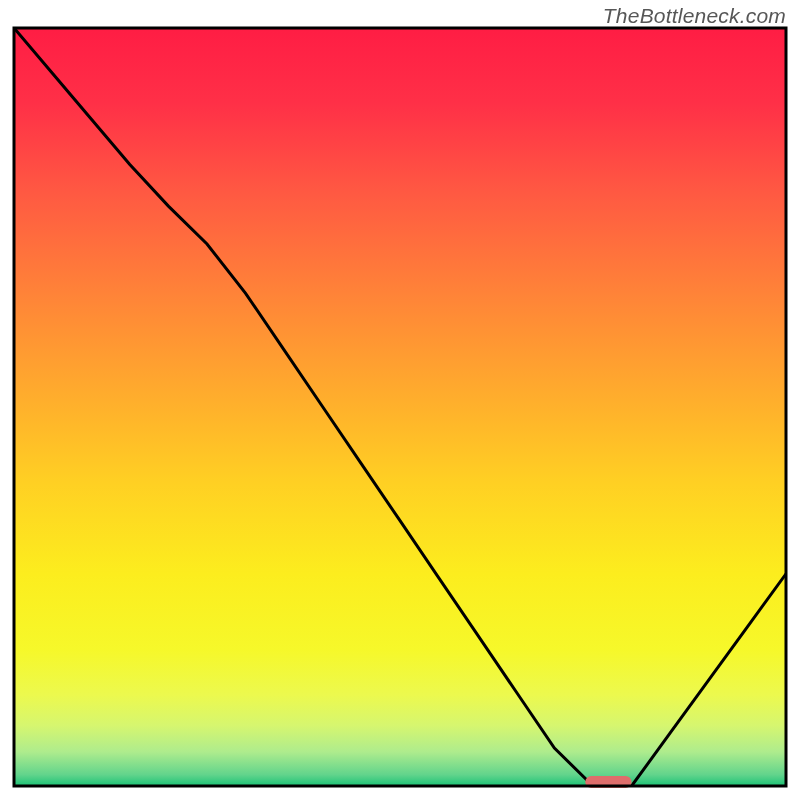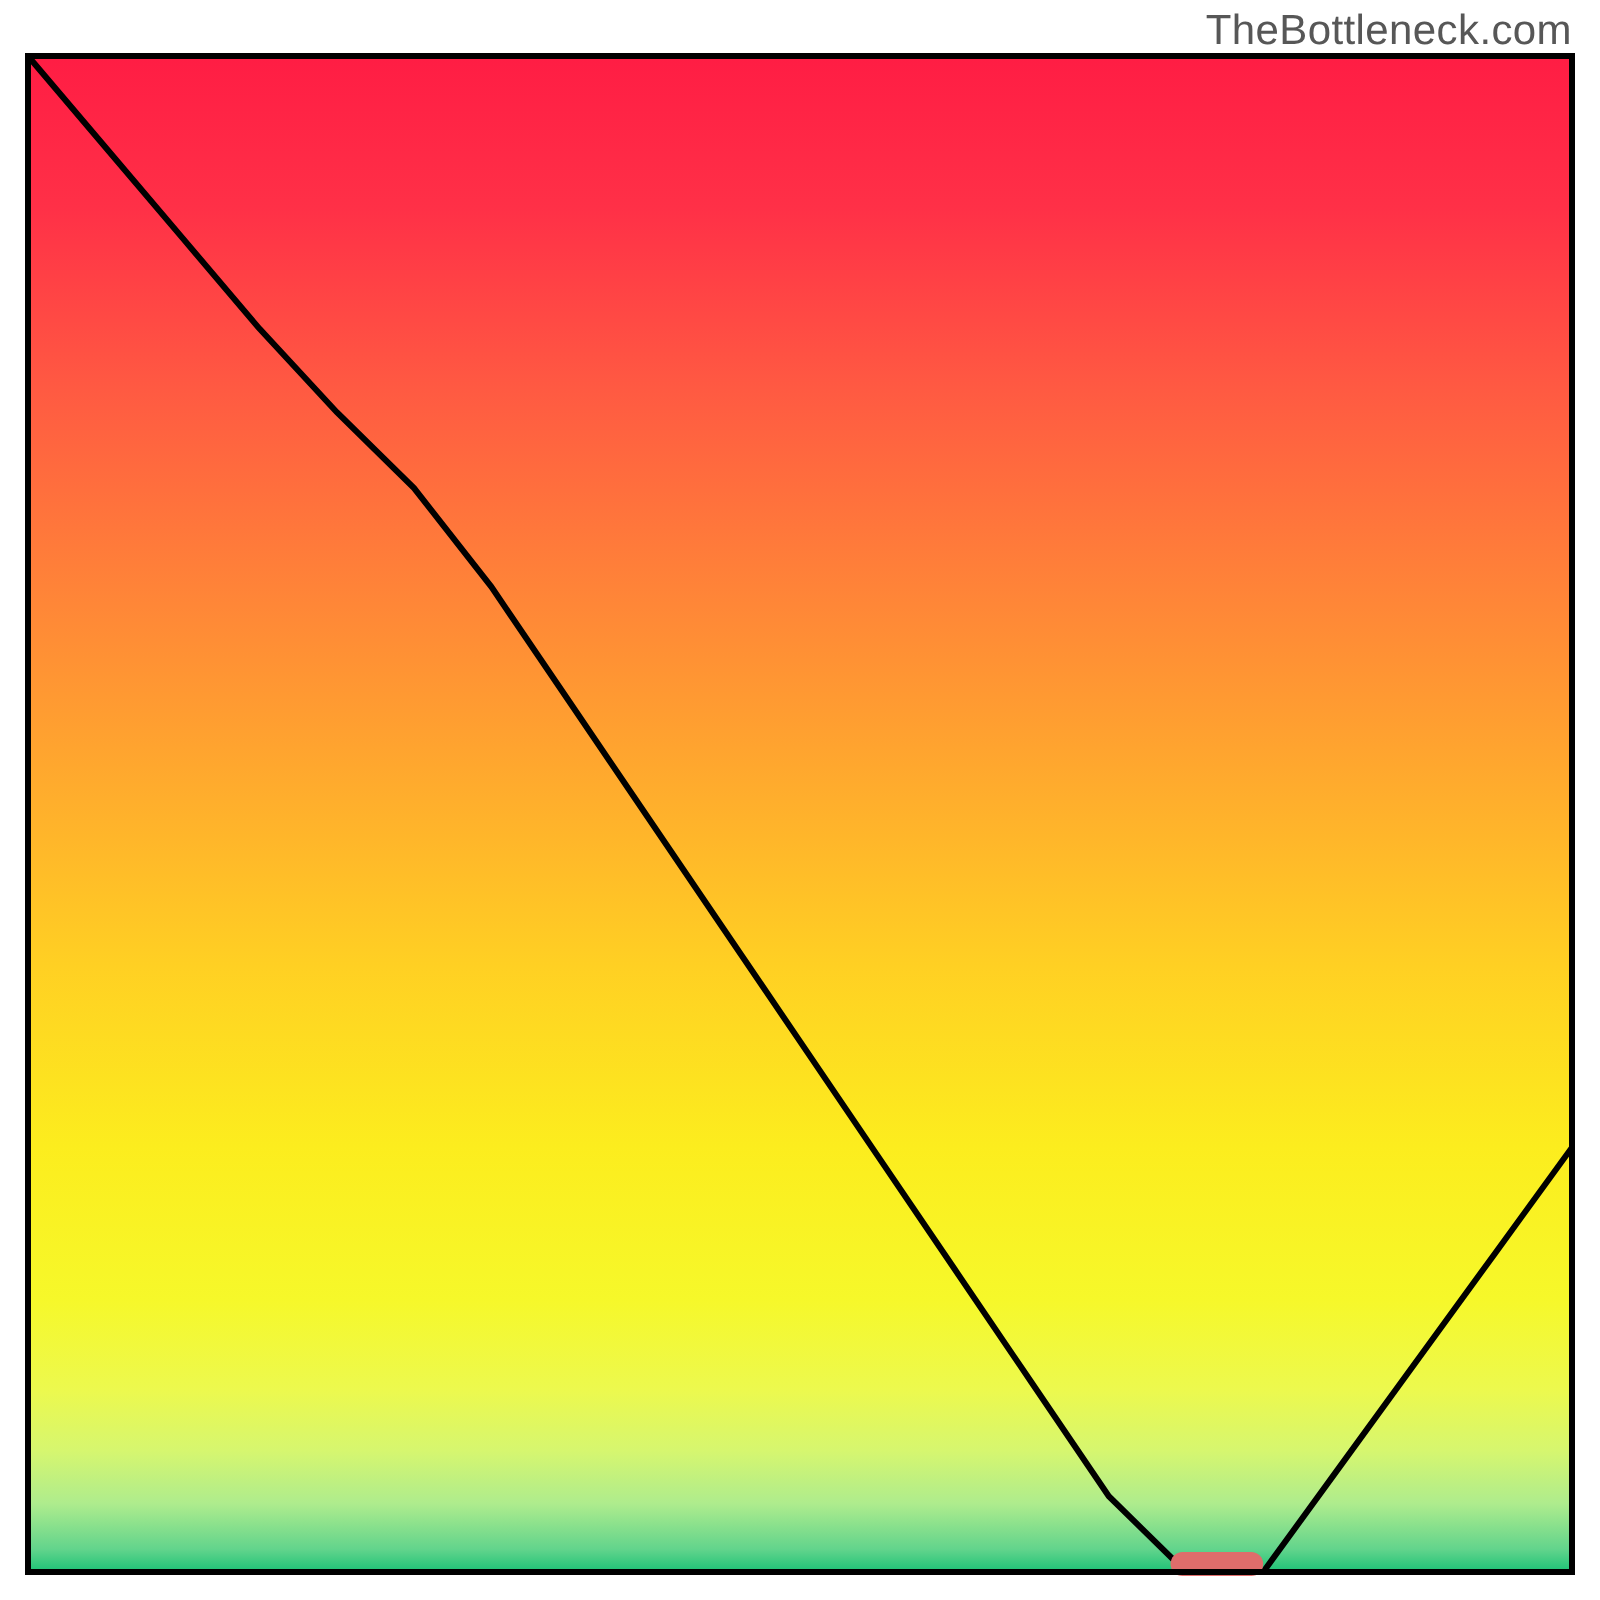--- a/index.html
+++ b/index.html
@@ -7,20 +7,21 @@
     padding: 0;
     width: 800px;
     height: 800px;
     background: #ffffff;
     font-family: Arial, Helvetica, sans-serif;
   }
   .container {
     position: relative;
     width: 800px;
     height: 800px;
+    font-style: italic;
   }
   .watermark {
     position: absolute;
     top: 4px;
     right: 14px;
     font-size: 21px;
     font-weight: 500;
     color: #575757;
     letter-spacing: 0.2px;
   }

